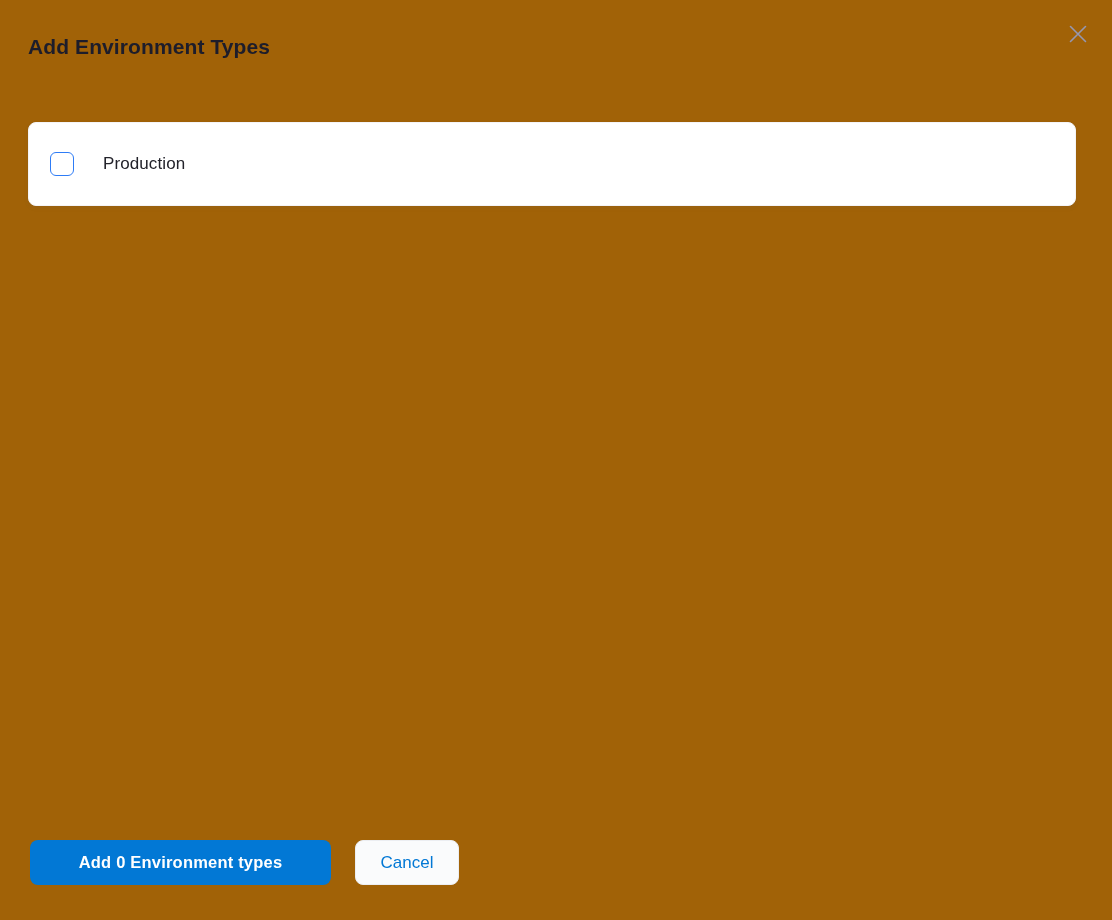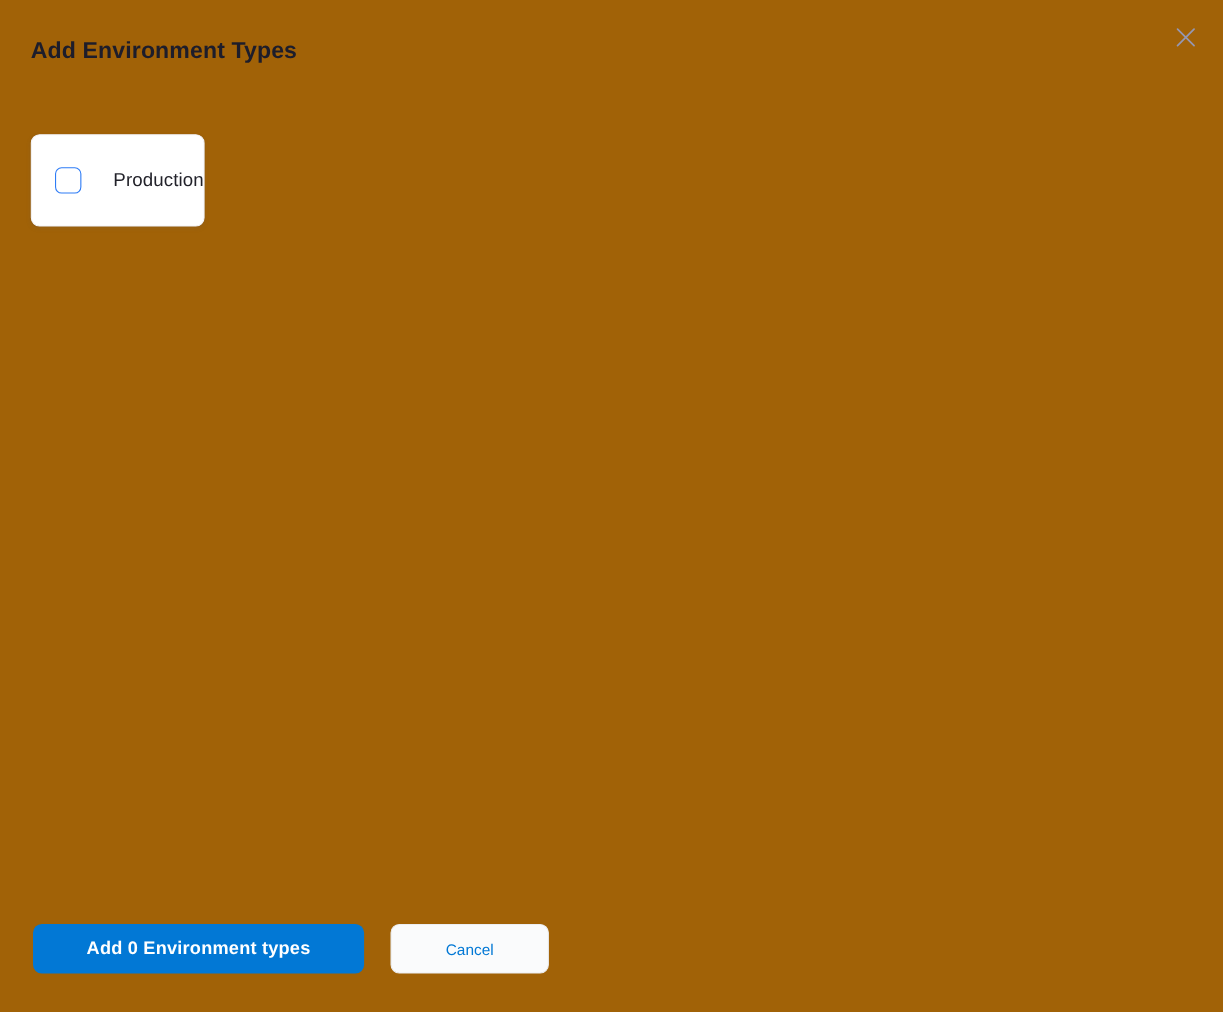--- a/index.html
+++ b/index.html
@@ -49,21 +49,21 @@
     justify-content: center;
     cursor: pointer;
     padding: 0;
   }
   .rows {
     position: absolute;
     left: 28px;
     top: 122px;
     width: 1048px;
     display: flex;
-    flex-direction: row;
+    flex-direction: column;
     gap: 9px;
   }
   .env-card {
     height: 84px;
     background: #ffffff;
     border: 1px solid #f4f4f7;
     border-radius: 8px;
     box-shadow: 0 2px 4px rgba(96, 97, 112, 0.12), 0 0 1px rgba(40, 41, 61, 0.06);
     display: flex;
     align-items: center;
@@ -105,25 +105,25 @@
   .btn-primary {
     width: 301px;
     background: var(--primary);
     border: none;
     color: #ffffff;
     font-size: 16.5px;
     font-weight: 700;
     letter-spacing: 0.2px;
   }
   .btn-cancel {
-    width: 144px;
+    width: 104px;
     background: var(--cancel-bg);
     border: 1px solid var(--cancel-border);
     color: var(--primary);
-    font-size: 14px;
+    font-size: 17px;
     font-weight: 400;
   }
 </style>
 </head>
 <body>
 
 <div class="modal">
 
   <h1 class="modal-title">Add Environment Types</h1>
 

